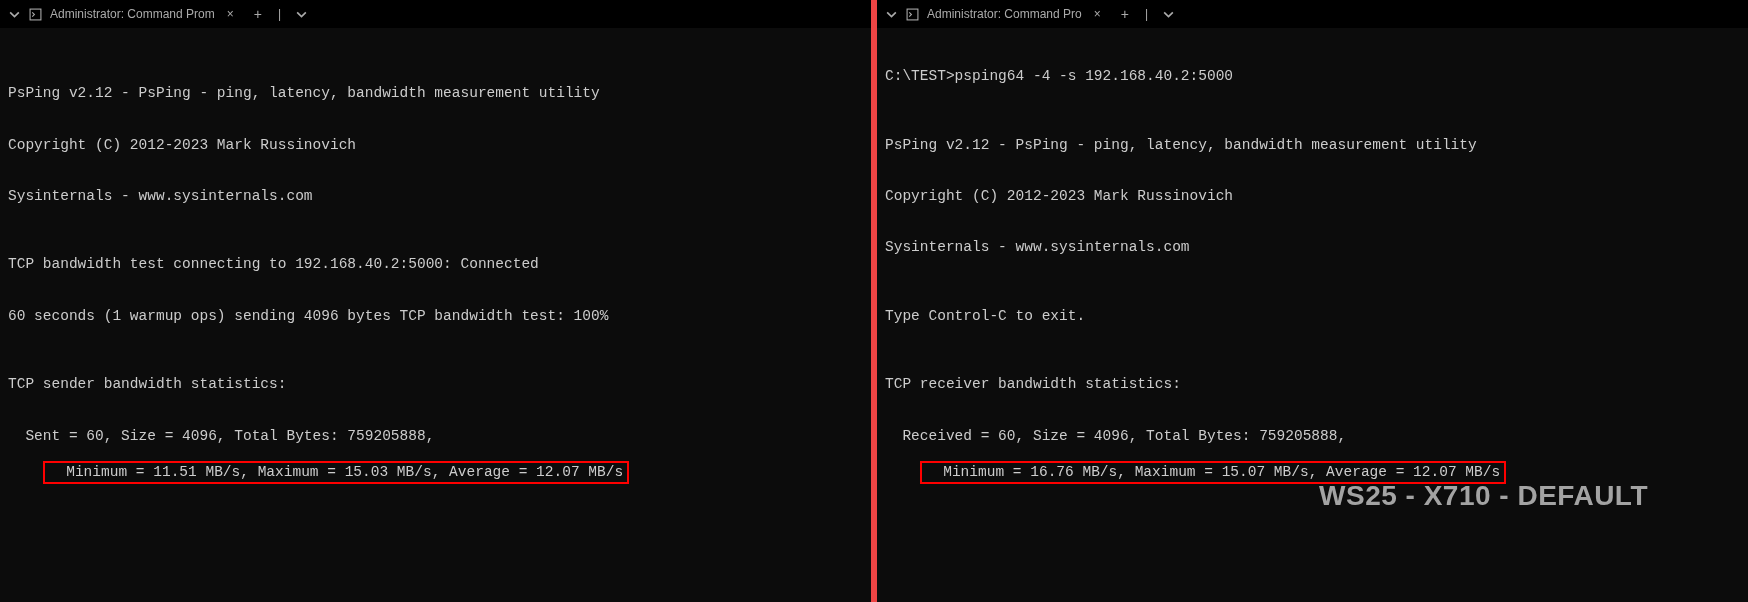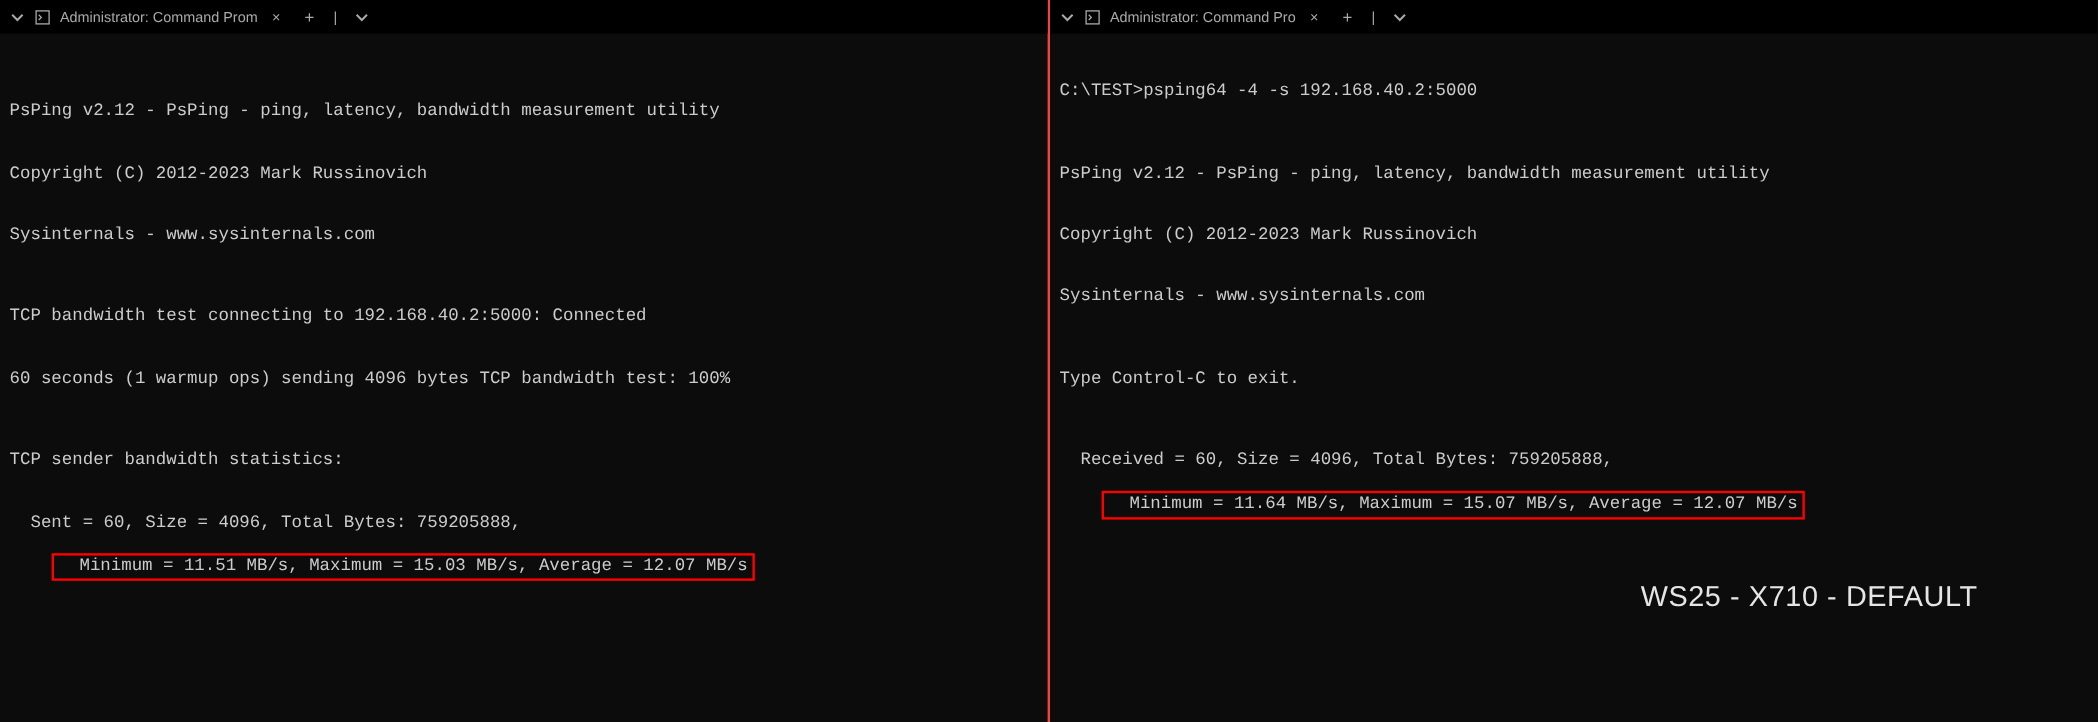--- a/index.html
+++ b/index.html
@@ -12,21 +12,21 @@
       height: 602px;
       display: flex;
       line-height: 1.18;
       overflow: hidden;
     }
     .pane {
       flex: 1;
       position: relative;
       background: #0c0c0c;
     }
-    .pane-left { border-right: 2px solid #ef4444; }
+    .pane-left { border-right: 6px solid #ef4444; }
     .titlebar {
       height: 28px;
       display: flex;
       align-items: center;
       padding: 0 8px;
       background: #000;
       color: #aaa;
       font-family: 'Segoe UI', sans-serif;
       font-size: 12px;
       gap: 8px;
@@ -54,24 +54,24 @@
     .highlight-box {
       border: 2px solid #ff0000;
       display: inline-block;
       padding: 1px 4px;
       margin-top: -1px;
     }
     .overlay-label {
       position: absolute;
       right: 100px;
       bottom: 90px;
-      color: #e5e5e5;
+      color: #a3a3a3;
       font-family: 'Segoe UI', Arial, sans-serif;
-      font-size: 24px;
-      font-weight: 400;
+      font-size: 28px;
+      font-weight: 700;
       letter-spacing: 0.5px;
     }
   </style>
 </head>
 <body>
 
 <div class="pane pane-left">
   <div class="titlebar">
     <span class="icon">
       <svg viewBox="0 0 12 12">
@@ -150,22 +150,23 @@
   </div>
   <div class="term">
     <span class="line">C:\TEST&gt;psping64 -4 -s 192.168.40.2:5000</span>
     <span class="blank"></span>
     <span class="line">PsPing v2.12 - PsPing - ping, latency, bandwidth measurement utility</span>
     <span class="line">Copyright (C) 2012-2023 Mark Russinovich</span>
     <span class="line">Sysinternals - www.sysinternals.com</span>
     <span class="blank"></span>
     <span class="line">Type Control-C to exit.</span>
     <span class="blank"></span>
+    <span class="line">TCP receiver bandwidth statistics:</span>
     <span class="line">  Received = 60, Size = 4096, Total Bytes: 759205888,</span>
-    <span class="highlight-box">  Minimum = 11.64 MB/s, Maximum = 15.07 MB/s, Average = 12.07 MB/s</span>
+    <span class="highlight-box">  Minimum = 16.76 MB/s, Maximum = 15.07 MB/s, Average = 12.07 MB/s</span>
     <span class="blank"></span>
     
     
     <span class="blank"></span>
     
     
     
     <span class="blank"></span>
     
   </div>

